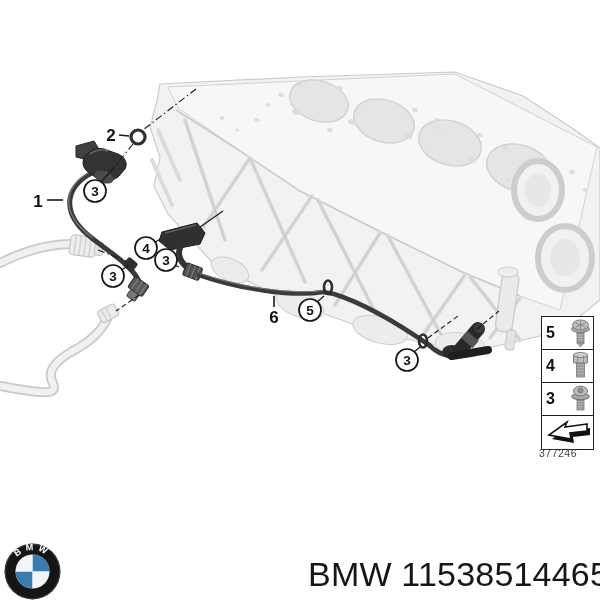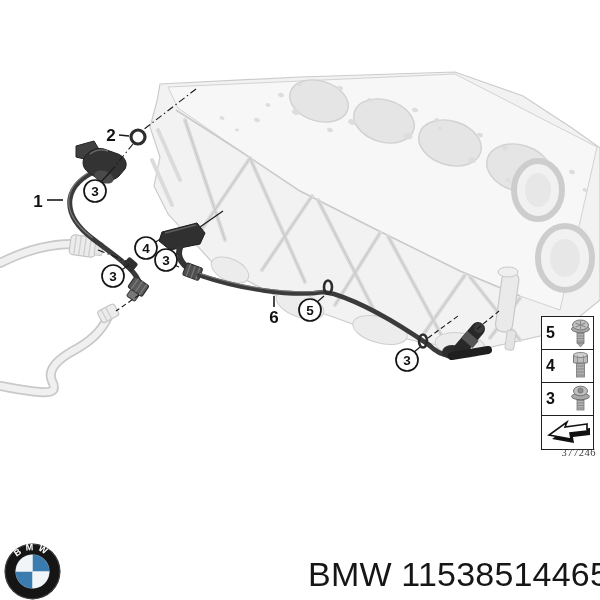--- a/index.html
+++ b/index.html
@@ -17,22 +17,22 @@
   .dashdot{stroke:#1a1a1a;stroke-width:1.1px;fill:none;stroke-dasharray:7 3 1.5 3;}
   .dashed{stroke:#1a1a1a;stroke-width:1.1px;fill:none;stroke-dasharray:5 3;}
   
   .legend{position:absolute;left:541px;top:316px;width:53px;background:#fff;
           border:1.6px solid #1f1f1f;box-sizing:border-box;}
   .legend-row{height:33px;border-bottom:1.3px solid #1f1f1f;display:flex;align-items:center;
           justify-content:space-between;padding:0 2px 0 4px;box-sizing:border-box;}
   .legend-row:last-child{border-bottom:none;}
   .legend-num{font-weight:bold;font-size:16px;color:#111;line-height:1;}
   .legend-arrow-row{height:33px;display:flex;align-items:center;justify-content:center;}
-  .diagram-code{position:absolute;left:539px;top:447px;width:57px;text-align:right;
-          font-size:10.5px;color:#3d3d3d;letter-spacing:0.5px;font-family:Liberation Serif, serif;}
+  .diagram-code{position:absolute;left:539px;top:447px;width:57px;text-align:left;
+          font-size:10.5px;color:#3d3d3d;letter-spacing:0.5px;}
   
   .footer-text{position:absolute;left:308px;top:555px;font-size:34px;color:#161616;
           white-space:nowrap;letter-spacing:0.2px;}
   .roundel{position:absolute;left:4px;top:543px;width:57px;height:57px;}
 </style>
 </head>
 <body>
 
 <div class="stage">
 

